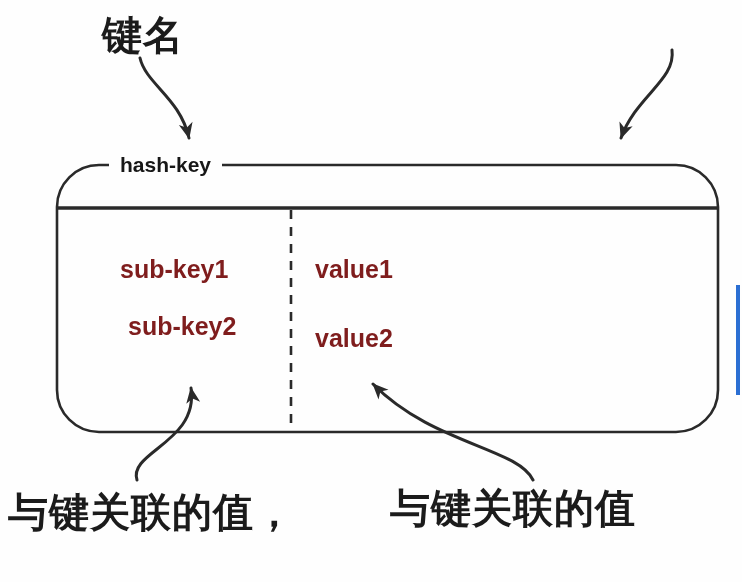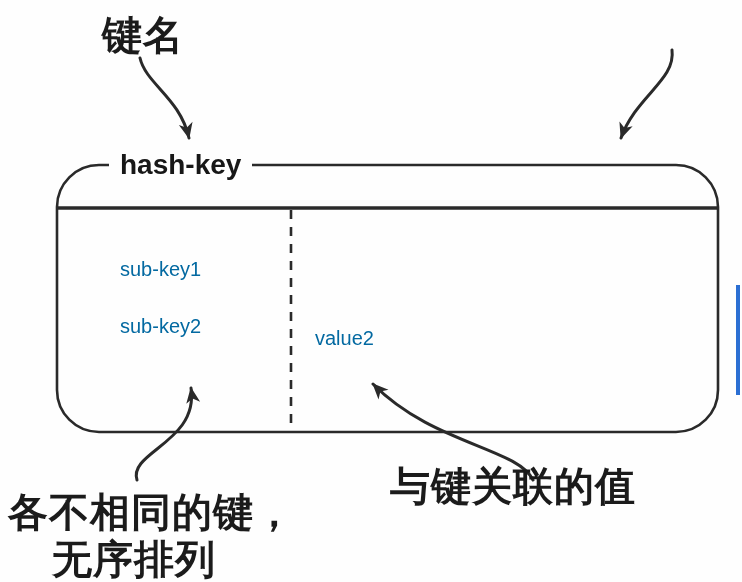--- a/index.html
+++ b/index.html
@@ -17,33 +17,33 @@
     font-weight:700;
     white-space:nowrap;
   }
   .cjk{font-size:40px;letter-spacing:1px;}
   .title{
     position:absolute;
     top:146px;
     height:38px;line-height:38px;
     background:#fefefe;
     padding:0 11px;
-    font-size:28px;font-weight:700;color:#171717;
+    font-size:21px;font-weight:700;color:#171717;
     white-space:nowrap;
   }
   .cell{
     position:absolute;
-    font-size:20px;font-weight:400;color:#0369a1;
+    font-size:25px;font-weight:700;color:#7f1d1d;
     line-height:34px;white-space:nowrap;
   }
   .note-left{
     left:8px;top:489px;width:252px;
     text-align:center;line-height:47px;
   }
-  .note-right{left:390px;top:471px;line-height:38px;font-family:Liberation Mono, monospace;}
+  .note-right{left:390px;top:489px;line-height:38px;}
   .accent-bar{
     position:absolute;
     left:736px;top:285px;width:4px;height:110px;
   }
 </style>
 </head>
 <body>
 
 <div class="canvas" style="background: rgb(254, 254, 254);">
 
@@ -66,26 +66,26 @@
     <path d="M533,480 C518,448 432,444 373,384" fill="none" stroke="#2a2a2a" stroke-width="3" stroke-linecap="round" marker-end="url(#ah)"></path>
   </svg>
 
   <div class="lbl cjk" style="left:102px;top:8px;">键名</div>
 
 
   <div class="title" style="left:109px;">hash-key</div>
 
 
   <div class="cell" style="left:120px;top:252px;">sub-key1</div>
+  <div class="cell" style="left:315px;top:252px;">value1</div>
 
-  <div class="cell" style="left:120px;top:309px;">sub-key2</div>
+  <div class="cell" style="left:128px;top:309px;">sub-key2</div>
   <div class="cell" style="left:315px;top:321px;">value2</div>
 
   <div class="lbl cjk note-left">
-    <div>各不相同的键，</div>
-    <div>无序排列</div>
+    <div>与键关联的值，</div>
   </div>
 
   <div class="lbl cjk note-right">与键关联的值</div>
 
   <div class="accent-bar" style="background: rgb(43, 111, 211);"></div>
 
 </div>
 
 </body></html>

